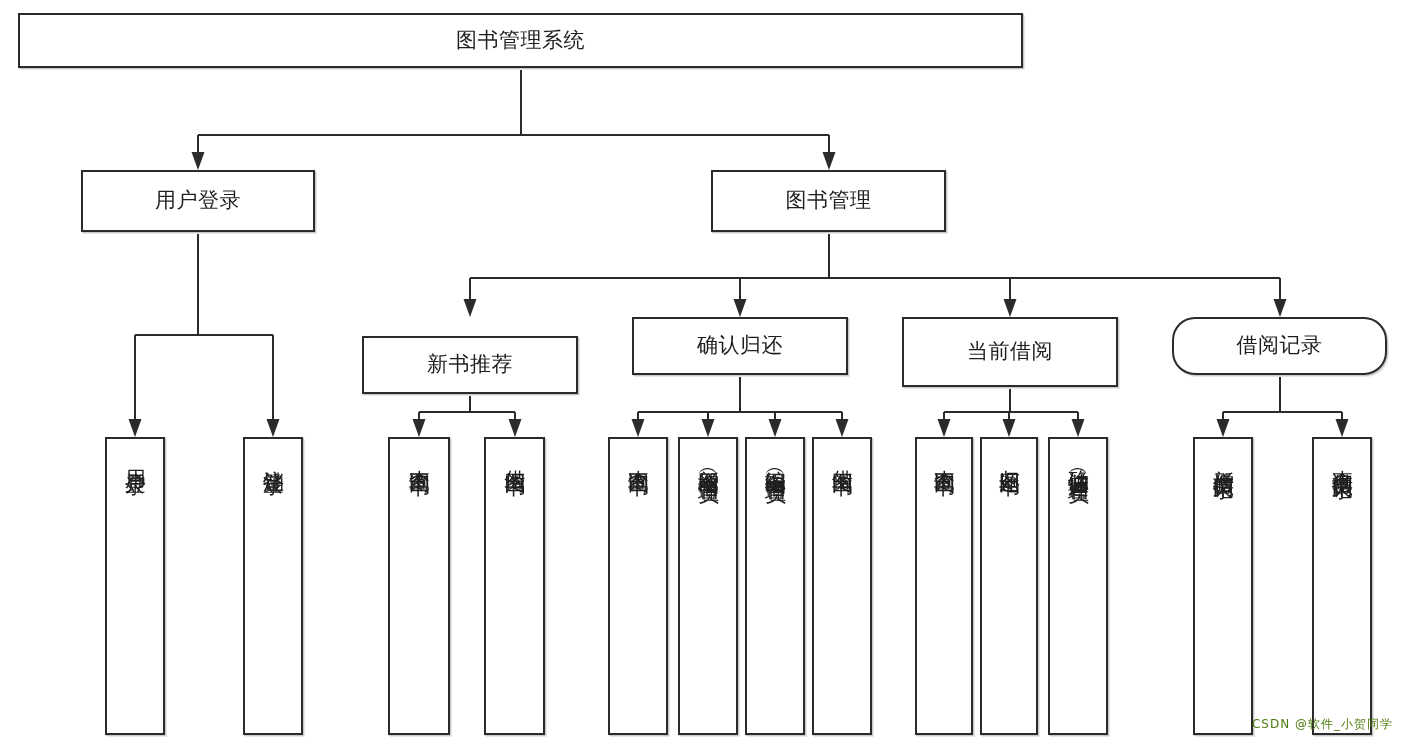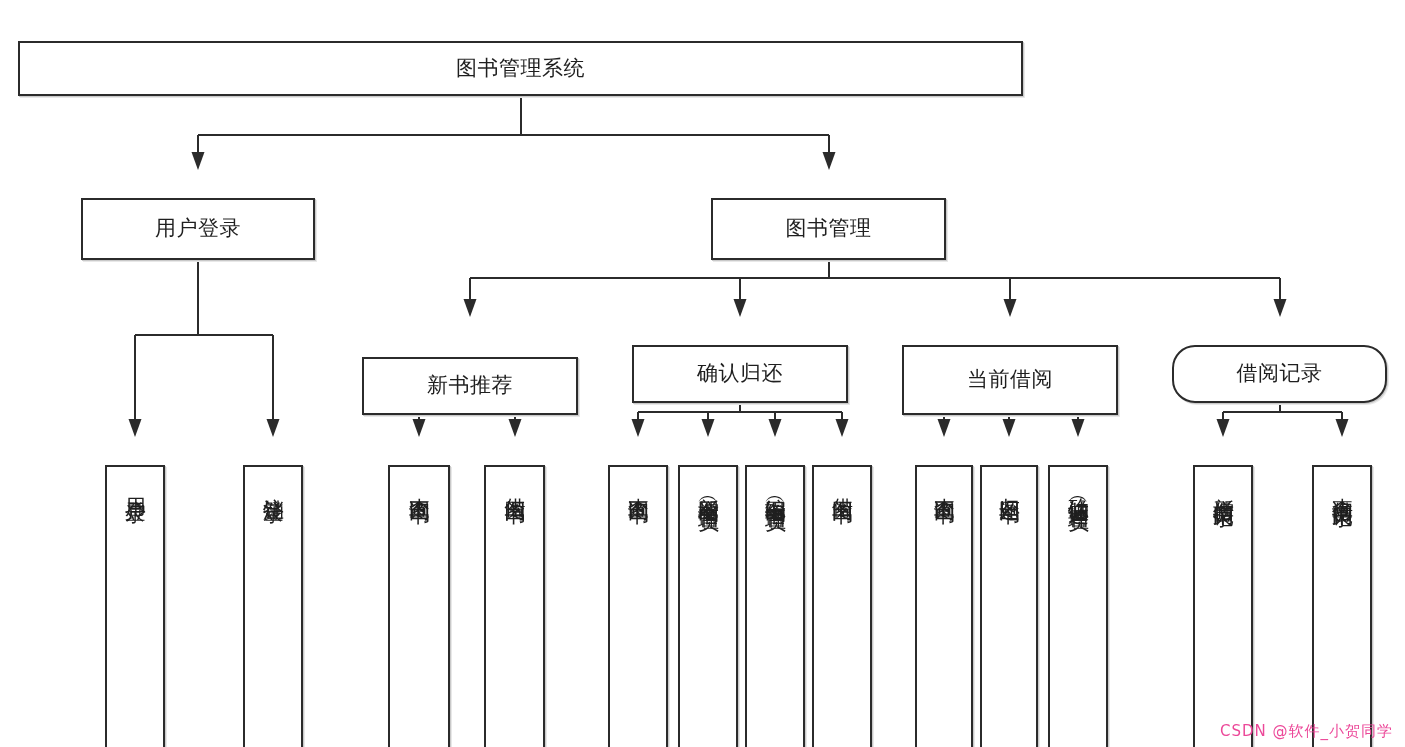--- a/index.html
+++ b/index.html
@@ -22,21 +22,20 @@
   }
   .node-box {
     position: absolute;
     box-sizing: border-box;
     background: #ffffff;
     border: 2px solid #2b2b2b;
     box-shadow: 1px 1px 0 0 #c9c9c9, 2px 2px 0 0 #e8e8e8;
     display: flex;
     align-items: center;
     justify-content: center;
-    margin-top: 28px;
   }
   .node-label-h {
     font-size: 21px;
     color: #1f1f1f;
     line-height: 1.2;
     letter-spacing: 0.5px;
     white-space: nowrap;
   }
   .node-box.vertical {
     align-items: flex-start;
@@ -64,23 +63,23 @@
     stroke-width: 2.4;
     fill: none;
     shape-rendering: crispEdges;
   }
   .conn-arrow {
     fill: #2b2b2b;
   }
   .watermark {
     position: absolute;
     right: 12px;
-    bottom: 6px;
-    font-size: 15px;
-    color: #ec4899;
+    bottom: 14px;
+    font-size: 12px;
+    color: #4d7c0f;
     letter-spacing: 1px;
     white-space: nowrap;
   }
 </style>
 </head>
 <body>
 
 <div id="diagram-root">
   <svg class="connectors" id="connector-layer" viewBox="0 0 1405 747">
       <g>
@@ -153,21 +152,21 @@
   <div id="node-layer">
       <div class="node-box" style="left: 18px; top: 13px; width: 1005px; height: 55px;">
         <span class="node-label-h">图书管理系统</span>
       </div>
       <div class="node-box" style="left: 81px; top: 170px; width: 234px; height: 62px;">
         <span class="node-label-h">用户登录</span>
       </div>
       <div class="node-box" style="left: 711px; top: 170px; width: 235px; height: 62px;">
         <span class="node-label-h">图书管理</span>
       </div>
-      <div class="node-box" style="left: 362px; top: 329px; width: 216px; height: 58px;">
+      <div class="node-box" style="left: 362px; top: 336px; width: 216px; height: 58px;">
         <span class="node-label-h">新书推荐</span>
       </div>
       <div class="node-box" style="left: 632px; top: 317px; width: 216px; height: 58px;">
         <span class="node-label-h">确认归还</span>
       </div>
       <div class="node-box" style="left: 902px; top: 317px; width: 216px; height: 70px;">
         <span class="node-label-h">当前借阅</span>
       </div>
       <div class="node-box" style="left: 1172px; top: 317px; width: 215px; height: 58px; border-radius: 23px;">
         <span class="node-label-h">借阅记录</span>

